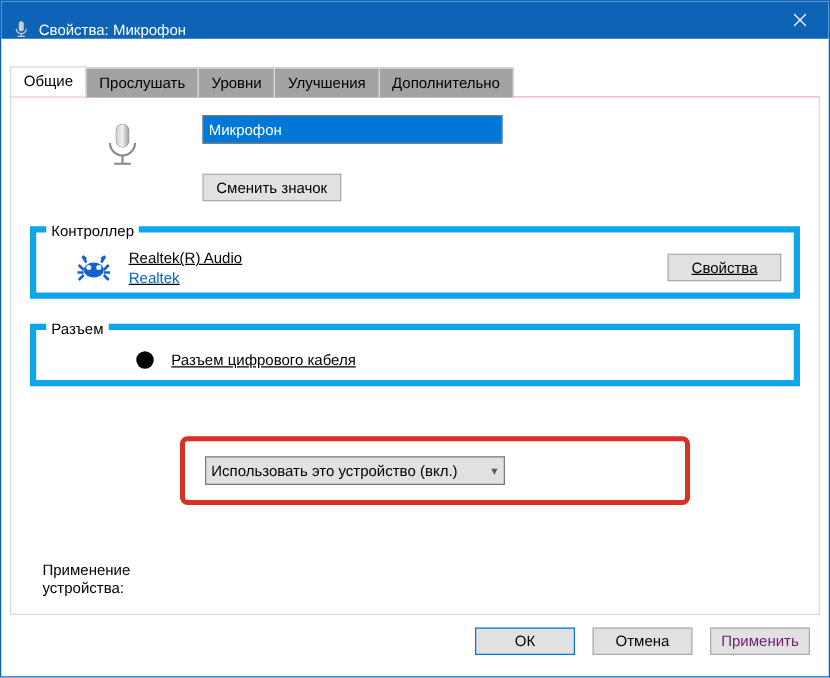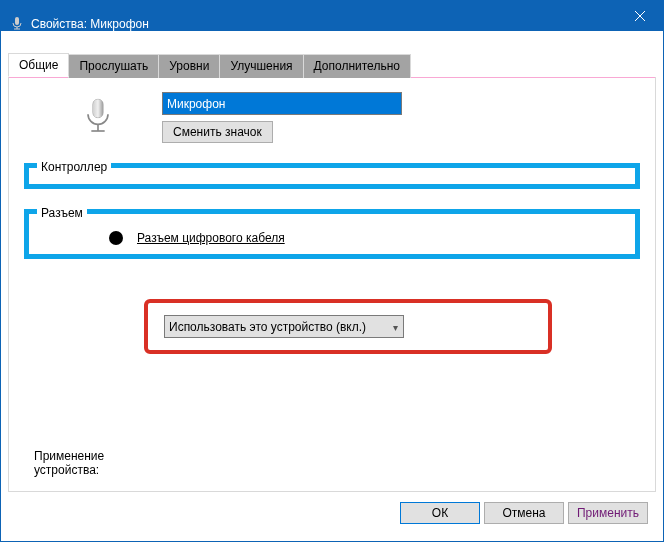--- a/index.html
+++ b/index.html
@@ -15,21 +15,21 @@
     
     .tabs { display: flex; border-bottom: 1px solid #f9a8d4; position: relative; top: 1px; margin-top: 14px; }
     .tab { padding: 4px 10px; background: #a3a3a3; border: 1px solid #d9d9d9; border-bottom: none; margin-right: -1px; cursor: pointer; position: relative; }
     .tab.active { background: #fff; border-bottom: 1px solid #fff; z-index: 2; }
     .tab:not(.active) { border-top: 1px solid #d9d9d9; top: 1px; }
     
     .tab-content { border: 1px solid #d9d9d9; border-top: none; flex: 1; padding: 15px 15px 15px 15px; position: relative; }
     
     .device-row { display: flex; align-items: flex-start; margin-bottom: 20px; }
     .device-icon { width: 48px; height: 48px; margin-right: 40px; margin-left: 50px; display: flex; align-items: center; justify-content: center; }
-    .device-fields { display: flex; flex-direction: column; gap: 6px; }
+    .device-fields { display: flex; flex-direction: column; gap: 24px; }
     .text-input { width: 240px; height: 23px; border: 1px solid #7a7a7a; padding: 2px 4px; font-size: 12px; }
     .text-input.selected { background: #0078d7; color: #fff; }
     .btn { background: #e1e1e1; border: 1px solid #adadad; padding: 3px 10px; cursor: pointer; font-size: 12px; }
     .btn-change-icon { width: fit-content; }
     
     .fieldset { border: 5px solid #0ea5e9; padding: 12px 10px 4px 10px; margin-bottom: 20px; position: relative; text-decoration: underline; }
     .fieldset-legend { position: absolute; top: -8px; left: 8px; background: #fff; padding: 0 4px; font-size: 12px; }
     
     .controller-row { display: flex; align-items: center; }
     .controller-icon { width: 32px; height: 32px; margin-right: 12px; margin-left: 20px; }
@@ -40,21 +40,21 @@
     .jack-row { display: flex; align-items: center; padding: 5px 0; }
     .jack-dot { width: 14px; height: 14px; border-radius: 50%; background: #000; margin-left: 70px; margin-right: 14px; }
     
     .highlight-box { border: 4px solid #d93025; border-radius: 6px; padding: 12px 16px; margin-top: 40px; width: 408px; margin-left: 120px; }
     .usage-row { display: flex; align-items: center; }
     .usage-label { position: absolute; left: 25px; width: 110px; }
     .usage-select { width: 240px; height: 23px; border: 1px solid #7a7a7a; background: #e1e1e1; padding: 2px 4px; font-size: 12px; appearance: none; position: relative; }
     .select-wrap { position: relative; width: 240px; }
     .select-arrow { position: absolute; right: 6px; top: 50%; transform: translateY(-50%); pointer-events: none; font-size: 10px; color: #555; }
     
-    .footer { display: flex; justify-content: flex-end; gap: 4px; padding: 10px 8px; }
+    .footer { display: flex; justify-content: flex-end; gap: 14px; padding: 10px 8px; }
     .footer .btn { min-width: 80px; padding: 3px 8px; }
     .btn.primary { border: 1px solid #0078d7; }
     .btn.disabled { color: #701a75; cursor: default; }
   </style>
 </head>
 <body>
 
 <div class="titlebar">
   <span class="titlebar-icon">
     <svg viewBox="0 0 16 16">
@@ -102,20 +102,36 @@
         </svg>
       </div>
       <div class="device-fields">
         <input type="text" class="text-input selected" value="Микрофон" style="">
         <button class="btn btn-change-icon">Сменить значок</button>
       </div>
     </div>
 
     <div class="fieldset">
       <span class="fieldset-legend">Контроллер</span>
+      <div class="controller-row">
+        <div class="controller-icon">
+          <svg viewBox="0 0 32 32" width="32" height="32">
+            <ellipse cx="16" cy="18" rx="8" ry="6" fill="#1560d0"></ellipse>
+            <circle cx="12" cy="16" r="2" fill="#fff"></circle>
+            <circle cx="20" cy="16" r="2" fill="#fff"></circle>
+            <path d="M8 18 L4 14 M8 20 L3 20 M8 22 L4 26 M24 18 L28 14 M24 20 L29 20 M24 22 L28 26" stroke="#1560d0" stroke-width="2" fill="none"></path>
+            <path d="M10 12 L7 7 L10 9 M22 12 L25 7 L22 9" stroke="#1560d0" stroke-width="2" fill="#1560d0"></path>
+          </svg>
+        </div>
+        <div class="controller-info">
+          <span>Realtek(R) Audio</span>
+          <span class="controller-link">Realtek</span>
+        </div>
+        <button class="btn controller-btn">Свойства</button>
+      </div>
     </div>
 
     <div class="fieldset" style="margin-bottom:0;">
       <span class="fieldset-legend">Разъем</span>
       <div class="jack-row">
         <div class="jack-dot"></div>
         <span>Разъем цифрового кабеля</span>
       </div>
     </div>
 

